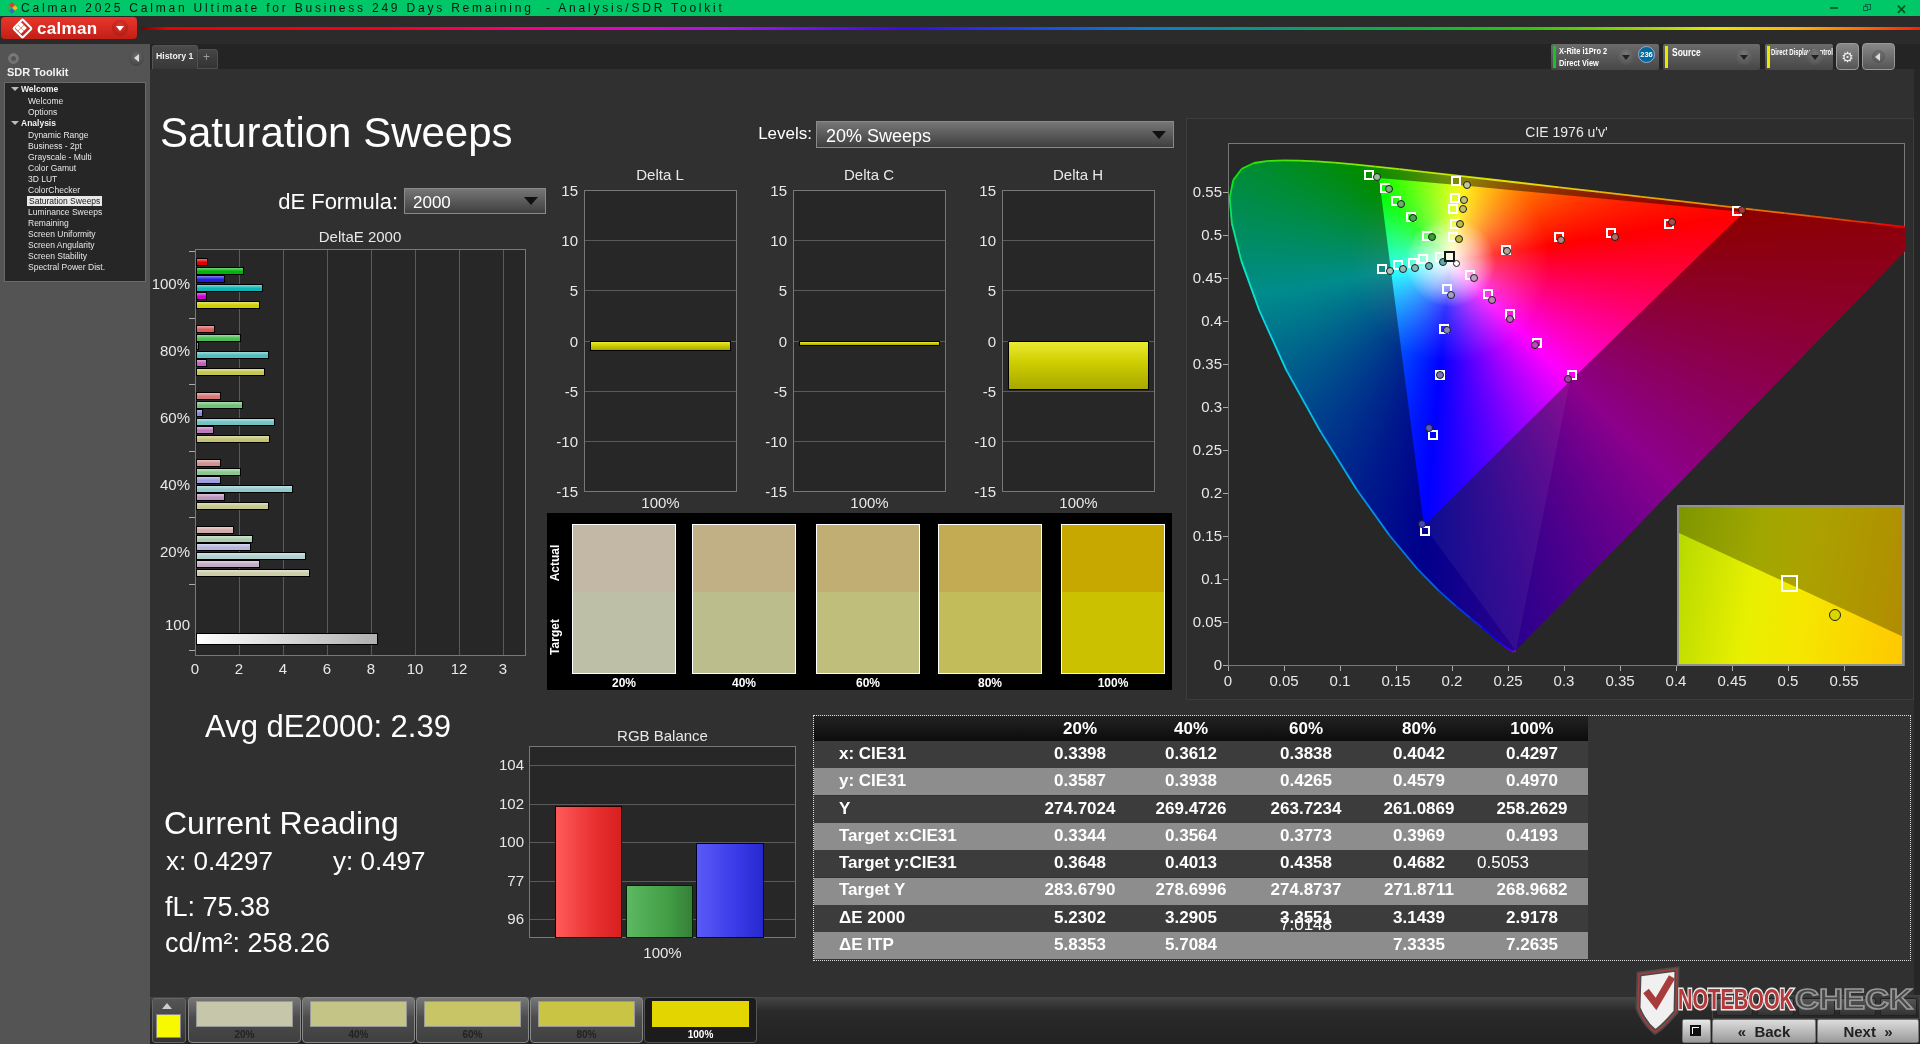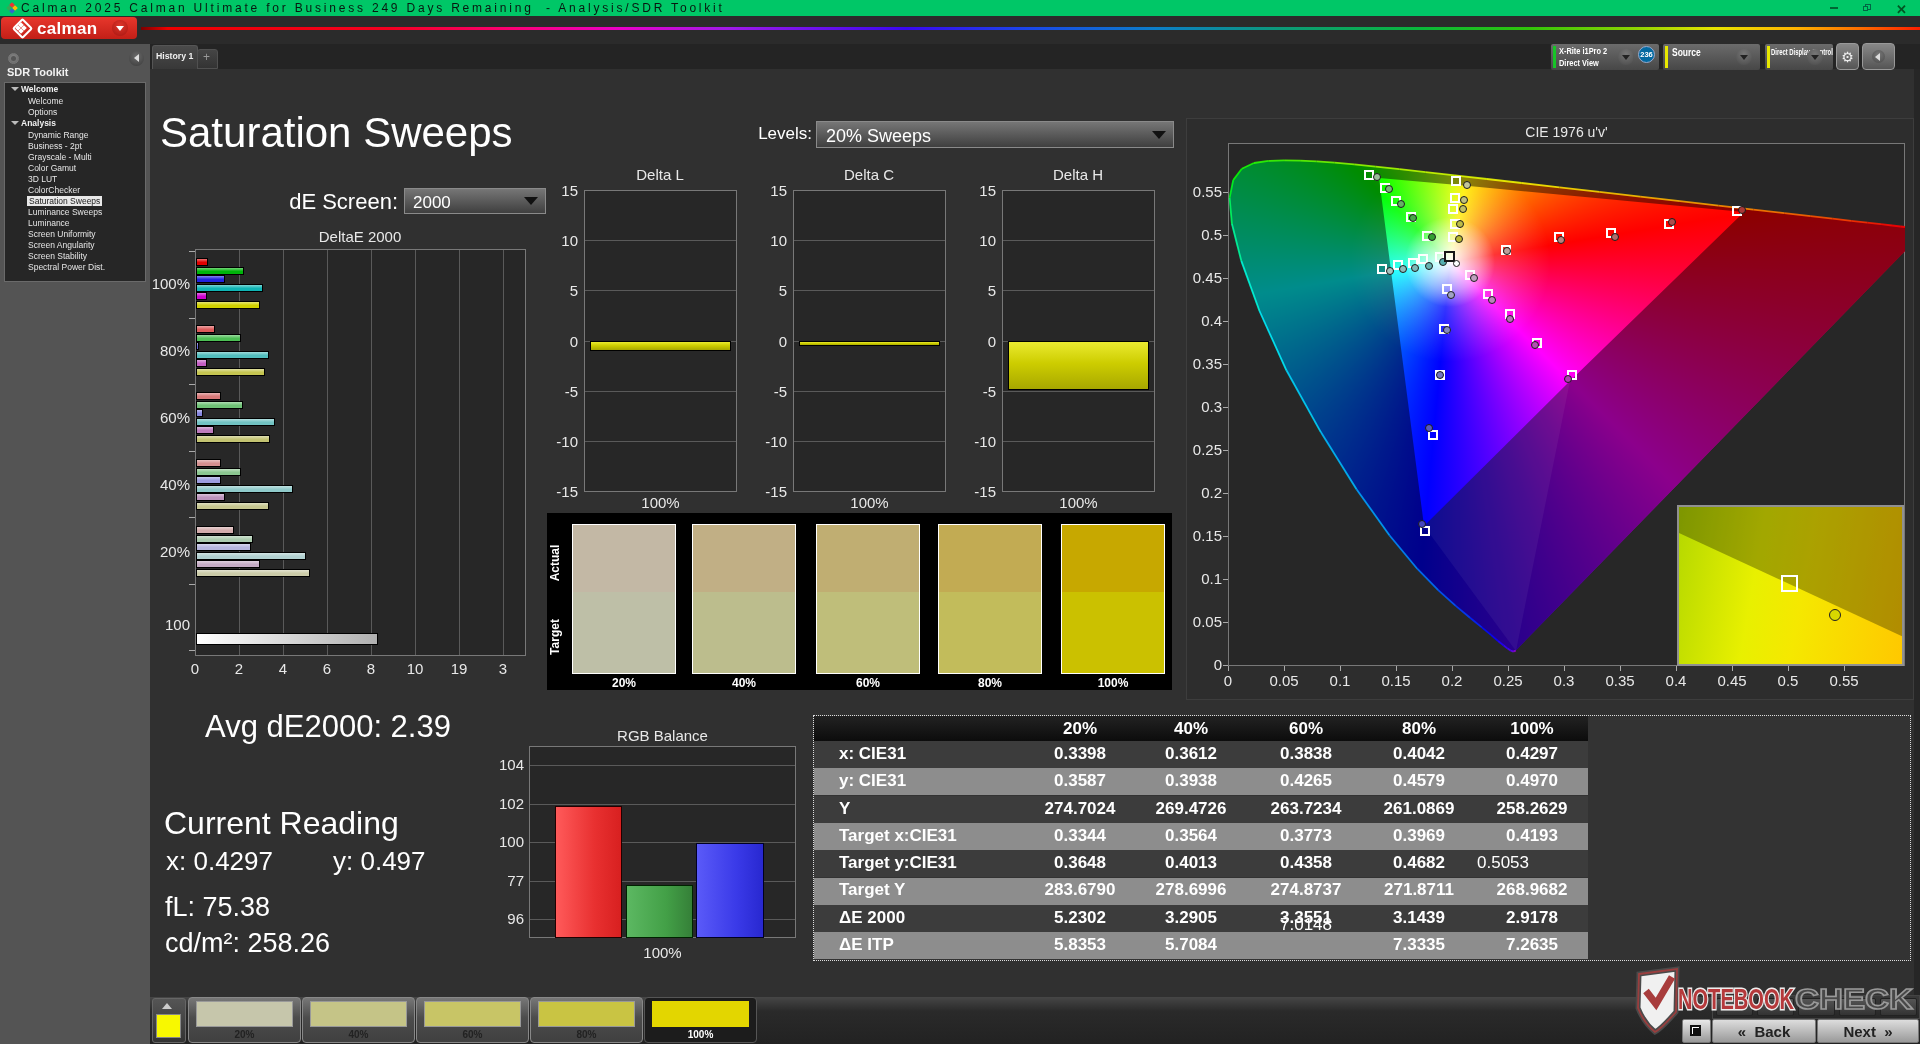--- a/index.html
+++ b/index.html
@@ -81,31 +81,31 @@
 <div class="a" style="left:11px;top:121px;width:0;height:0;border-left:4px solid transparent;border-right:4px solid transparent;border-top:4px solid #bbb;"></div>
 <div class="a" style="left:21px;top:118px;font-size:8.5px;font-weight:bold;color:#f0f0f0;">Analysis</div>
 <div class="a" style="left:28px;top:130px;font-size:8.5px;color:#e6e6e6;">Dynamic Range</div>
 <div class="a" style="left:28px;top:141px;font-size:8.5px;color:#e6e6e6;">Business - 2pt</div>
 <div class="a" style="left:28px;top:152px;font-size:8.5px;color:#e6e6e6;">Grayscale - Multi</div>
 <div class="a" style="left:28px;top:163px;font-size:8.5px;color:#e6e6e6;">Color Gamut</div>
 <div class="a" style="left:28px;top:174px;font-size:8.5px;color:#e6e6e6;">3D LUT</div>
 <div class="a" style="left:28px;top:185px;font-size:8.5px;color:#e6e6e6;">ColorChecker</div>
 <div class="a" style="left:27px;top:196px;font-size:8.5px;color:#1a1a1a;background:#e8e8e8;padding:0 2px;">Saturation Sweeps</div>
 <div class="a" style="left:28px;top:207px;font-size:8.5px;color:#e6e6e6;">Luminance Sweeps</div>
-<div class="a" style="left:28px;top:218px;font-size:8.5px;color:#e6e6e6;">Luminance</div>
+<div class="a" style="left:28px;top:218px;font-size:8.5px;color:#e6e6e6;">Remaining</div>
 <div class="a" style="left:28px;top:229px;font-size:8.5px;color:#e6e6e6;">Screen Uniformity</div>
 <div class="a" style="left:28px;top:240px;font-size:8.5px;color:#e6e6e6;">Screen Angularity</div>
 <div class="a" style="left:28px;top:251px;font-size:8.5px;color:#e6e6e6;">Screen Stability</div>
 <div class="a" style="left:28px;top:262px;font-size:8.5px;color:#e6e6e6;">Spectral Power Dist.</div>
 <div class="a" style="left:160px;top:109px;font-size:42px;color:#fff;">Saturation Sweeps</div>
 <div class="a" style="left:692px;top:124px;width:120px;text-align:right;font-size:17px;color:#fff;">Levels:</div>
 <div class="a" style="left:816px;top:121px;width:358px;height:27px;background:linear-gradient(#767676,#3f3f3f);border:1px solid #8a8a8a;"></div>
 <div class="a" style="left:826px;top:126px;font-size:18px;color:#fff;">20% Sweeps</div>
 <div class="a" style="left:1152px;top:131px;width:0;height:0;border-left:7px solid transparent;border-right:7px solid transparent;border-top:8px solid #111;"></div>
-<div class="a" style="left:248px;top:189px;width:150px;text-align:right;font-size:22px;color:#fff;">dE Screen:</div>
+<div class="a" style="left:248px;top:189px;width:150px;text-align:right;font-size:22px;color:#fff;">dE Formula:</div>
 <div class="a" style="left:404px;top:188px;width:142px;height:26px;background:linear-gradient(#767676,#3f3f3f);border:1px solid #8a8a8a;"></div>
 <div class="a" style="left:413px;top:193px;font-size:17px;color:#fff;">2000</div>
 <div class="a" style="left:524px;top:197px;width:0;height:0;border-left:7px solid transparent;border-right:7px solid transparent;border-top:8px solid #111;"></div>
 
 <div class="a lbl" style="left:195px;top:228px;width:330px;text-align:center;font-size:15px;">DeltaE 2000</div>
 <div class="a chart" style="left:195px;top:249px;width:331px;height:407px;border-right:none;"></div>
 <div class="a grid" style="left:239px;top:250px;width:1px;height:405px;"></div>
 <div class="a grid" style="left:283px;top:250px;width:1px;height:405px;"></div>
 <div class="a grid" style="left:327px;top:250px;width:1px;height:405px;"></div>
 <div class="a grid" style="left:371px;top:250px;width:1px;height:405px;"></div>
@@ -156,21 +156,21 @@
 <div class="a" style="left:189px;top:584px;width:6px;height:1px;background:#aaa;"></div>
 <div class="a" style="left:189px;top:650px;width:6px;height:1px;background:#aaa;"></div>
 <div class="a lbl" style="left:130px;top:616px;width:60px;text-align:right;font-size:15px;">100</div>
 <div class="a" style="left:196px;top:633px;width:182px;height:12px;background:linear-gradient(90deg,#fff,#b0b0b0);border:1px solid #000;"></div>
 <div class="a lbl" style="left:183px;top:660px;width:24px;text-align:center;font-size:15px;">0</div>
 <div class="a lbl" style="left:227px;top:660px;width:24px;text-align:center;font-size:15px;">2</div>
 <div class="a lbl" style="left:271px;top:660px;width:24px;text-align:center;font-size:15px;">4</div>
 <div class="a lbl" style="left:315px;top:660px;width:24px;text-align:center;font-size:15px;">6</div>
 <div class="a lbl" style="left:359px;top:660px;width:24px;text-align:center;font-size:15px;">8</div>
 <div class="a lbl" style="left:403px;top:660px;width:24px;text-align:center;font-size:15px;">10</div>
-<div class="a lbl" style="left:447px;top:660px;width:24px;text-align:center;font-size:15px;">19</div>
+<div class="a lbl" style="left:447px;top:660px;width:24px;text-align:center;font-size:15px;">12</div>
 <div class="a lbl" style="left:491px;top:660px;width:24px;text-align:center;font-size:15px;">3</div>
 <div class="a lbl" style="left:584px;top:166px;width:152px;text-align:center;font-size:15px;">Delta L</div>
 <div class="a chart" style="left:584px;top:190px;width:153px;height:302px;"></div>
 <div class="a grid" style="left:585px;top:240px;width:151px;height:1px;"></div>
 <div class="a grid" style="left:585px;top:290px;width:151px;height:1px;"></div>
 <div class="a grid" style="left:585px;top:341px;width:151px;height:1px;"></div>
 <div class="a grid" style="left:585px;top:391px;width:151px;height:1px;"></div>
 <div class="a grid" style="left:585px;top:441px;width:151px;height:1px;"></div>
 <div class="a lbl" style="left:542px;top:182px;width:36px;text-align:right;font-size:15px;">15</div>
 <div class="a lbl" style="left:542px;top:232px;width:36px;text-align:right;font-size:15px;">10</div>

